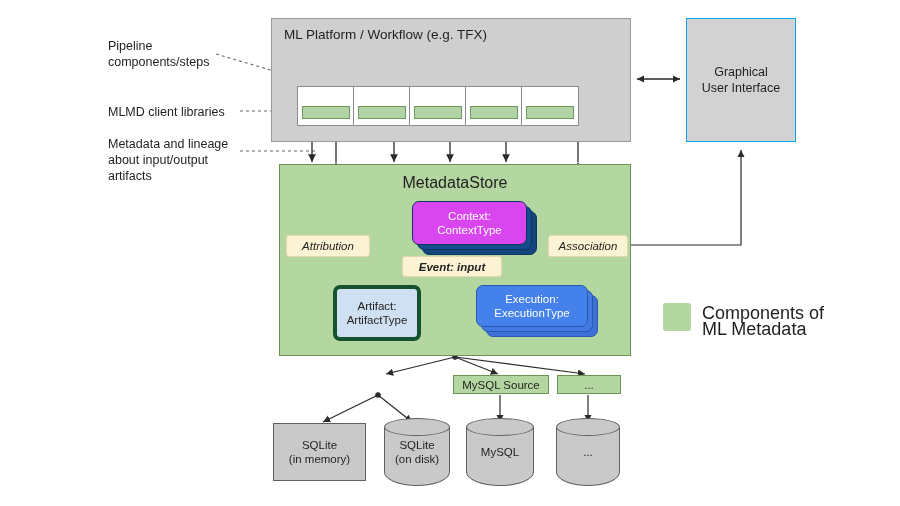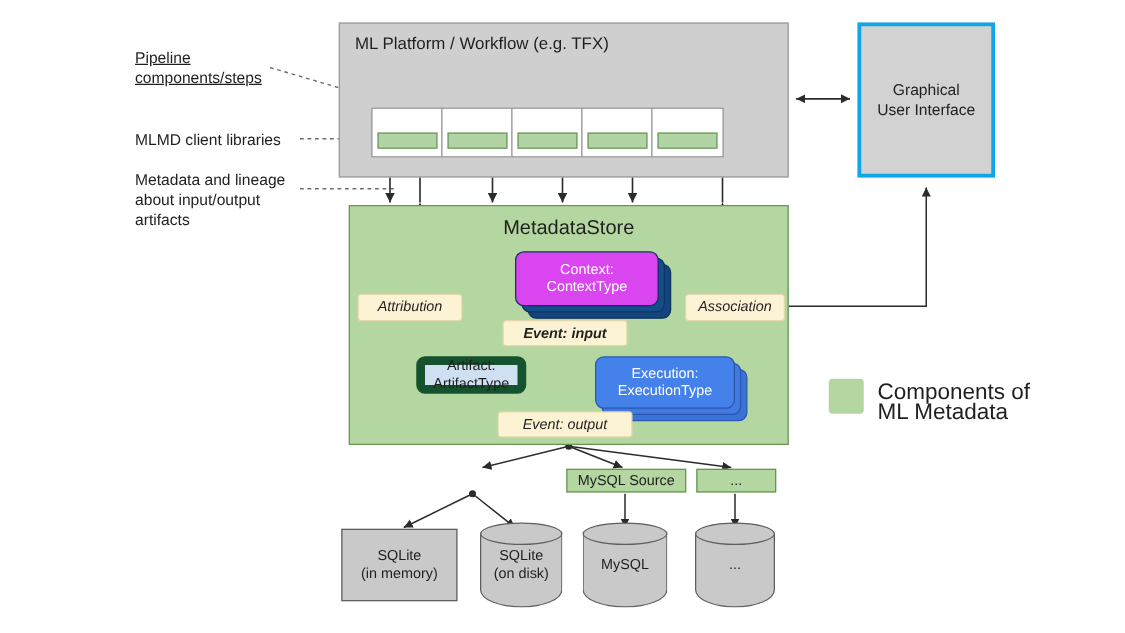--- a/index.html
+++ b/index.html
@@ -42,21 +42,21 @@
     position: absolute;
     left: 4px; right: 4px; bottom: 6px; height: 13px;
     background: #b2d3a4;
     border: 1px solid #6e9a5e;
   }
 
   
   .gui {
     left: 686px; top: 18px; width: 110px; height: 124px;
     background: #d2d2d2;
-    border: 3px solid #0ea5e9;
+    border: 1px solid #0ea5e9;
     display: flex; align-items: center; justify-content: center;
     text-align: center;
     font-size: 12.5px; line-height: 16px; color: #1f1f1f;
     white-space: pre-line;
   }
 
   
   .mstore {
     left: 279px; top: 164px; width: 352px; height: 192px;
     background: #b4d6a0;
@@ -97,22 +97,22 @@
 
   .exec-node { left: 196px; top: 120px; width: 122px; height: 52px; }
   .exec-node .shadow2 { left: 10px; top: 10px; right: 0; bottom: 0; background:#3c72d8; border:1px solid #2a58ad; }
   .exec-node .shadow1 { left: 5px; top: 5px; right: 5px; bottom: 5px; background:#4279e2; border:1px solid #2a58ad; }
   .exec-node .face {
     background: #4481ea; border: 1px solid #2a58ad;
     color: #ffffff; font-size: 11.5px; line-height: 14px;
   }
 
   .artifact-node {
-    left: 53px; top: 120px; width: 88px; height: 30px;
-    background: #cfe0f3; border: 7px solid #14532d; border-radius: 7px;
+    left: 53px; top: 120px; width: 88px; height: 56px;
+    background: #cfe0f3; border: 4px solid #14532d; border-radius: 7px;
     font-size: 11.5px; line-height: 14px; color: #1f1f1f;
   }
 
   .tag {
     position: absolute;
     background: #fcf2d4; border: 1px solid #e3d7ab; border-radius: 3px;
     display: flex; align-items: center; justify-content: center;
     font-style: italic; font-size: 11.5px; color: #1f1f1f;
   }
   .tag-attribution { left: 6px; top: 70px; width: 84px; height: 22px; font-style: italic; }
@@ -240,21 +240,21 @@
 
     <g stroke="#2b2b2b" stroke-width="1.2" fill="none">
       <path d="M378,395 L323,422" marker-end="url(#ah)"></path>
       <path d="M378,395 L412,422" marker-end="url(#ah)"></path>
       <circle cx="378" cy="395" r="2.2" fill="#2b2b2b"></circle>
       <path d="M500,395 L500,422" marker-end="url(#ah)"></path>
       <path d="M588,395 L588,422" marker-end="url(#ah)"></path>
     </g>
   </svg>
 
-  <div class="abs annot" style="left:108px; top:38px; width:140px;text-decoration:underline;">Pipeline
+  <div class="abs annot" style="left:108px; top:38px; width:140px;">Pipeline
 components/steps</div>
 
   <div class="abs annot" style="left:108px; top:136px; width:150px;">Metadata and lineage
 about input/output
 artifacts</div>
 
   <div class="abs annot" style="left:108px; top:104px; width:150px;">MLMD client libraries</div>
 
   <div class="abs platform"></div>
   <div class="abs platform-title">ML Platform / Workflow (e.g. TFX)</div>
@@ -294,21 +294,20 @@
       <div class="face">Execution:
 ExecutionType</div>
     </div>
 
     <div class="node artifact-node">Artifact:
 ArtifactType</div>
 
     <div class="tag tag-attribution">Attribution</div>
     <div class="tag tag-association">Association</div>
     <div class="tag tag-event-in">Event: input</div>
-    <div class="tag tag-event-out">Event: output</div>
   </div>
 
   <div class="abs srcbox" style="left:453px; top:375px; width:96px;">MySQL Source</div>
   <div class="abs srcbox" style="left:557px; top:375px; width:64px;">...</div>
 
   <div class="abs rectstore" style="left:273px; top:423px; width:93px; height:58px;">SQLite
 (in memory)</div>
 
   <div class="abs cyl" style="left:384px; top:418px; width:66px; height:68px;">
     <div class="body"></div>

